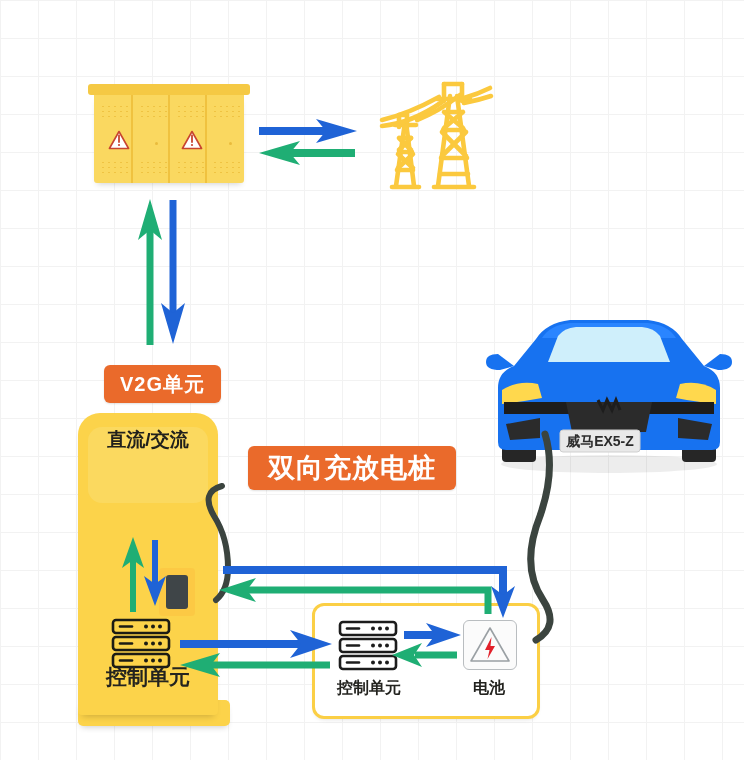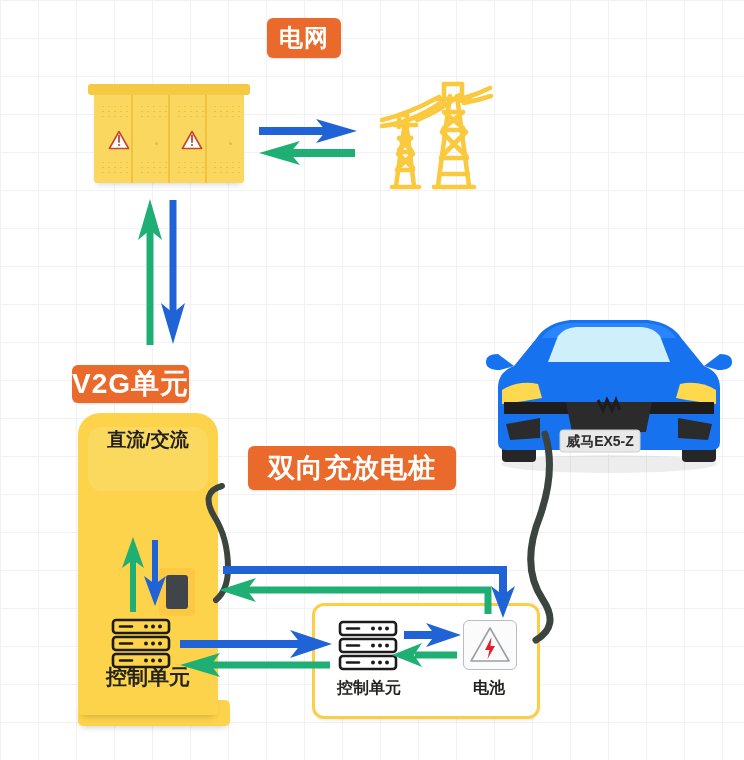--- a/index.html
+++ b/index.html
@@ -28,21 +28,21 @@
     background:#ea6a2b;
     color:#ffffff;
     border-radius:6px;
     display:flex;align-items:center;justify-content:center;
     font-weight:bold;
     letter-spacing:1px;
     box-shadow:0 1px 2px rgba(0,0,0,.12);
     white-space:nowrap;
   }
   #badge-grid{left:267px;top:18px;width:74px;height:40px;font-size:24px;}
-  #badge-v2g{left:72px;top:365px;width:117px;height:38px;font-size:28px;}
+  #badge-v2g{left:104px;top:365px;width:117px;height:38px;font-size:20px;}
   #badge-pile{left:248px;top:446px;width:208px;height:44px;font-size:27px;text-align:center;}
 
   
   #substation{left:88px;top:84px;width:162px;height:105px;}
   .sub-top{position:absolute;left:0;top:0;width:162px;height:11px;background:#f5c944;border-radius:3px;}
   .sub-body{position:absolute;left:6px;top:11px;width:150px;height:88px;background:#fad860;border-radius:0 0 3px 3px;
     box-shadow:0 4px 6px -3px rgba(0,0,0,.18);}
   .sub-div{position:absolute;top:11px;width:2px;height:88px;background:#f0c23f;}
   .vent{position:absolute;width:30px;height:14px;
     background-image:
@@ -62,21 +62,21 @@
     left:78px;top:413px;width:140px;height:302px;
     background:#fcd34a;
     border-radius:22px 22px 4px 4px;
     box-shadow:0 5px 7px -4px rgba(0,0,0,.20);
   }
   #pile-base{
     left:78px;top:700px;width:152px;height:26px;background:#fcd34a;border-radius:5px;
     box-shadow:0 4px 6px -3px rgba(0,0,0,.20);
   }
   .pile-screen{
-    position:absolute;left:10px;top:14px;width:120px;height:64px;
+    position:absolute;left:10px;top:14px;width:120px;height:76px;
     background:#fbd95f;border-radius:14px;
     display:flex;flex-direction:column;align-items:center;justify-content:space-between;
   }
   .pile-screen span{
     display:block;color:#20201c;font-size:19px;font-weight:bold;line-height:1.35;
     font-family:"Liberation Sans","DejaVu Sans",sans-serif;
   }
   .socket{position:absolute;left:88px;top:162px;width:22px;height:34px;background:#3f4548;border-radius:3px;}
   .socket-glow{position:absolute;left:81px;top:155px;width:36px;height:48px;background:#fbc13f;opacity:.55;border-radius:4px;}
   .pile-label{
@@ -99,21 +99,20 @@
   }
 
   
   #car{left:484px;top:292px;width:250px;height:190px;}
 </style>
 </head>
 <body>
 
 <div id="stage">
 
-  <div class="badge" id="badge-grid">电网</div>
   <div class="badge" id="badge-v2g">V2G单元</div>
   <div class="badge" id="badge-pile">双向充放电桩</div>
 
   <div class="abs" id="substation">
     <div class="sub-top"></div>
     <div class="sub-body"></div>
     <div class="sub-div" style="left:43px;"></div>
     <div class="sub-div" style="left:80px;"></div>
     <div class="sub-div" style="left:117px;"></div>
 

